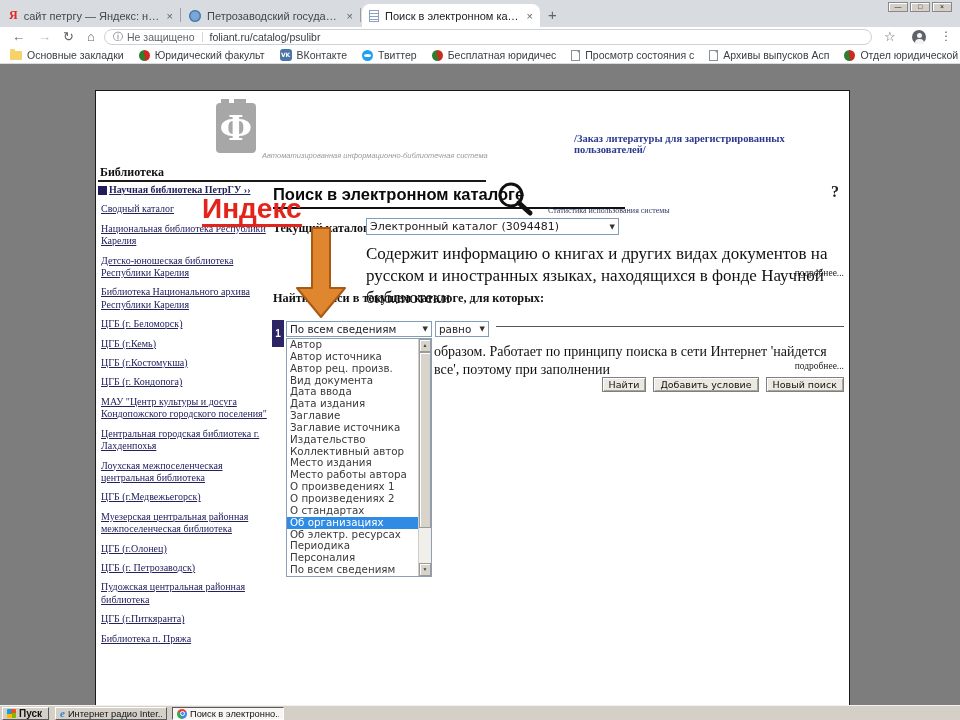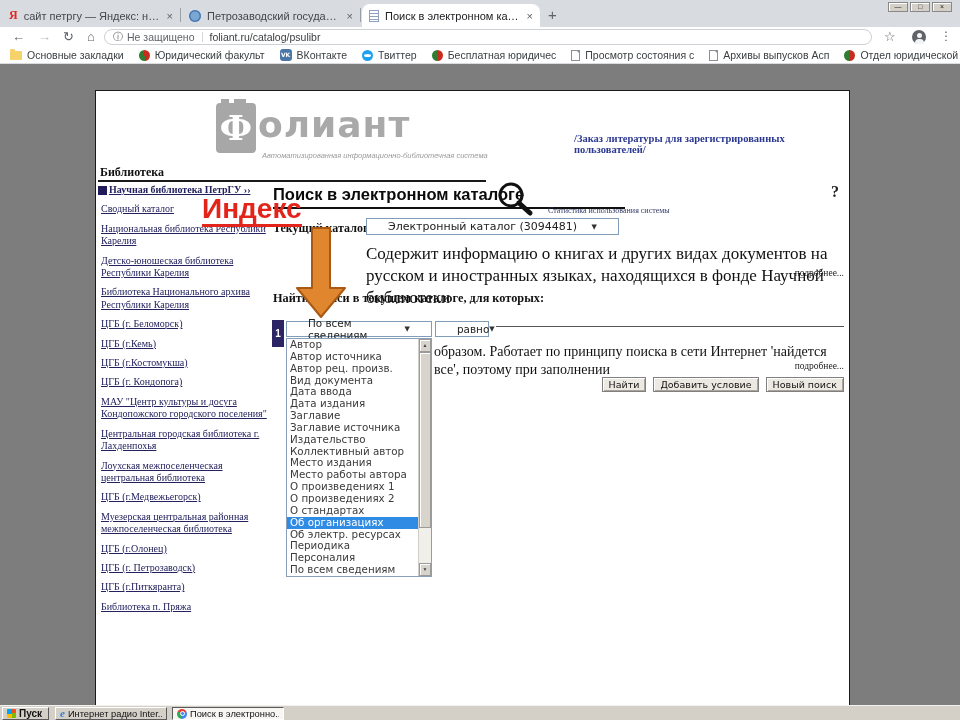--- a/index.html
+++ b/index.html
@@ -68,21 +68,21 @@
   .sb-first { font-weight:bold; padding-left:8px; }
 
   .m-title { position:absolute; left:177px; top:94px; font:bold 16.5px "Liberation Sans",sans-serif; color:#0a0a0a; }
   .title-rule { position:absolute; left:177px; top:116px; width:352px; height:2px; background:#111; }
   .magnifier { position:absolute; left:400px; top:89px; width:38px; height:38px; }
   .help-q { position:absolute; left:735px; top:92px; font:bold 16px "Liberation Serif",serif; color:#222; cursor:pointer; }
   .stats { position:absolute; left:452px; top:115px; font:8px "Liberation Serif",serif; color:#333a66; cursor:pointer; }
 
   .cat-label { position:absolute; left:177px; top:130px; font-weight:bold; font-size:12px; color:#111; }
   .select { background:#fff; border:1px solid #7f9db9; display:flex; align-items:center;
-            font:11px "DejaVu Sans",sans-serif; color:#222; padding:0 21px; cursor:pointer; }
+            font:11px "DejaVu Sans",sans-serif; color:#222; padding:0 3px; cursor:pointer; }
   .select .sel-arrow { margin-left:auto; font-size:7px; color:#333; }
   .cat-select { position:absolute; left:270px; top:127px; width:253px; height:17px; }
 
   .desc { position:absolute; left:270px; top:152px; width:478px; font-size:17px; line-height:1.3; color:#111; }
   .more1 { position:absolute; left:640px; top:177px; width:108px; text-align:right; font-size:9.5px; color:#222; cursor:pointer; }
   .find-label { position:absolute; left:177px; top:200px; font-weight:bold; font-size:12.3px; color:#111; }
 
   .numbox { position:absolute; left:176px; top:229px; width:12px; height:27px; background:#2b2563;
             color:#fff; font:bold 10px/27px "Liberation Sans",sans-serif; text-align:center; }
   .field-select { position:absolute; left:190px; top:230px; width:146px; height:16px; font-size:10.4px; }
@@ -221,21 +221,20 @@
     <span class="bm-label">Отдел юридической п</span>
   </div>
 
 </div>
 
 <div class="viewport">
   <div class="page">
 
     <div class="logo">
       <div class="logo-book">Ф</div>
-      <div class="logo-text">олиант</div>
       <div class="logo-tag">Автоматизированная информационно-библиотечная система</div>
     </div>
     <div class="order-link">/Заказ литературы для зарегистрированных пользователей/</div>
 
     <div class="section-title">Библиотека</div>
     <div class="hr1"></div>
     <div class="sb-bullet"></div>
 
     <div class="sidebar">
       <div class="sb-item sb-first">Научная библиотека ПетрГУ ››</div>
@@ -247,20 +246,21 @@
       <div class="sb-item">ЦГБ (г.Кемь)</div>
       <div class="sb-item">ЦГБ (г.Костомукша)</div>
       <div class="sb-item">ЦГБ (г. Кондопога)</div>
       <div class="sb-item">МАУ "Центр культуры и досуга Кондопожского городского поселения"</div>
       <div class="sb-item">Центральная городская библиотека г. Лахденпохья</div>
       <div class="sb-item">Лоухская межпоселенческая центральная библиотека</div>
       <div class="sb-item">ЦГБ (г.Медвежьегорск)</div>
       <div class="sb-item">Муезерская центральная районная межпоселенческая библиотека</div>
       <div class="sb-item">ЦГБ (г.Олонец)</div>
       <div class="sb-item">ЦГБ (г. Петрозаводск)</div>
+      <div class="sb-item">Пудожская центральная районная библиотека</div>
       <div class="sb-item">ЦГБ (г.Питкяранта)</div>
       <div class="sb-item">Библиотека п. Пряжа</div>
     </div>
 
     <div class="m-title">Поиск в электронном каталоге</div>
     <div class="title-rule"></div>
     <svg class="magnifier" viewBox="0 0 38 38">
       <circle cx="15" cy="15" r="11" fill="none" stroke="#111" stroke-width="3"></circle>
       <line x1="23" y1="23" x2="34" y2="33" stroke="#111" stroke-width="5" stroke-linecap="round"></line>
     </svg>

